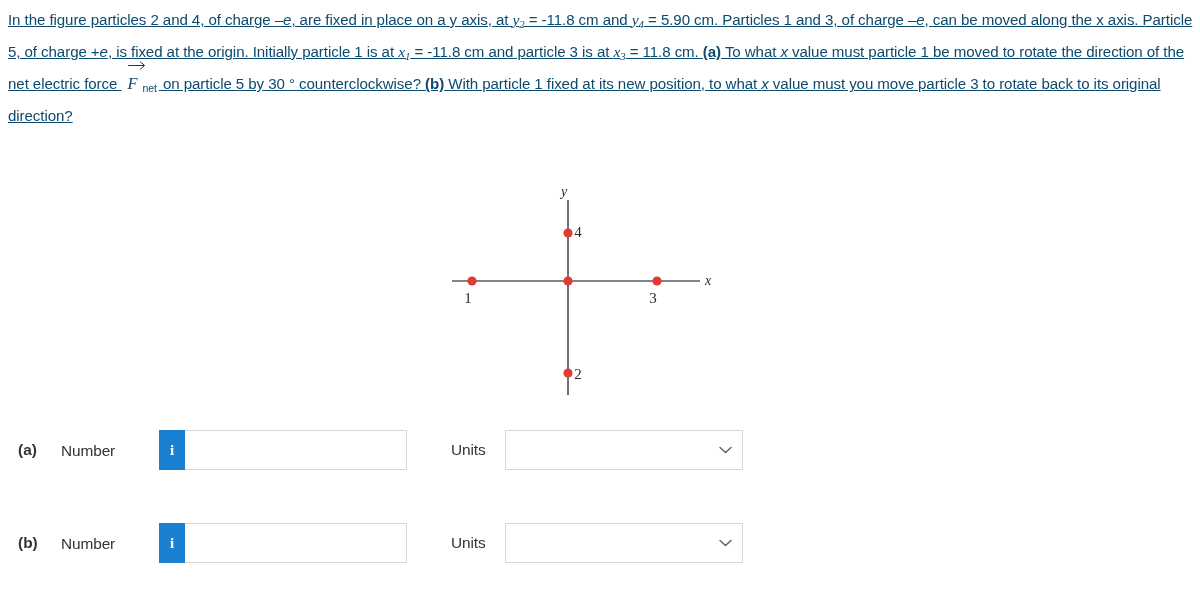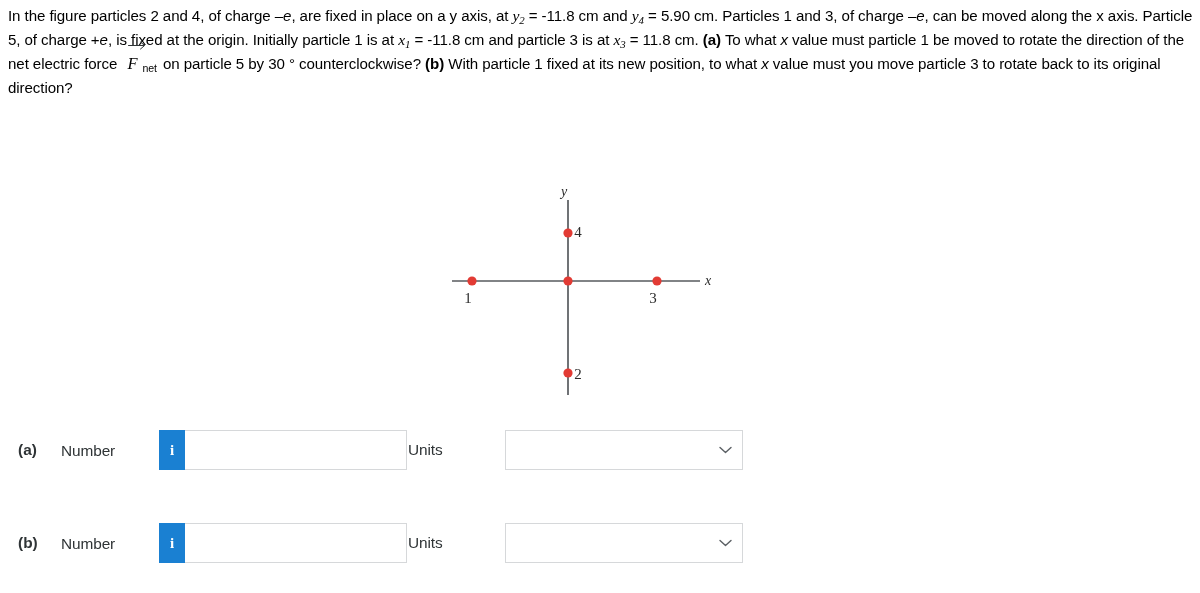--- a/index.html
+++ b/index.html
@@ -18,23 +18,24 @@
     -webkit-font-smoothing: antialiased;
   }
 
   
   #problem-statement {
     position: absolute;
     left: 8px;
     top: 6px;
     width: 1186px;
     font-size: 15.1px;
-    line-height: 19px;
-    color: #000000;
+    line-height: 27px;
+    color: #0c4a6e;
     letter-spacing: -0.08px;
+    text-decoration: underline;
   }
   #problem-statement .var {
     font-family: "Liberation Serif", serif;
     font-style: italic;
     font-size: 15.6px;
   }
   #problem-statement .it {
     font-style: italic;
   }
   #problem-statement b,
@@ -152,21 +153,21 @@
     outline: none;
     background: transparent;
     font-family: "Liberation Sans", sans-serif;
     font-size: 14px;
     color: #2f3436;
     padding: 0 8px;
   }
 
   .units-label {
     position: absolute;
-    left: 408px;
+    left: 451px;
     top: 11px;
     font-size: 15.4px;
     color: #2f3436;
     letter-spacing: -0.1px;
   }
   .units-select-wrap {
     position: absolute;
     left: 505px;
     top: 0;
     width: 238px;

